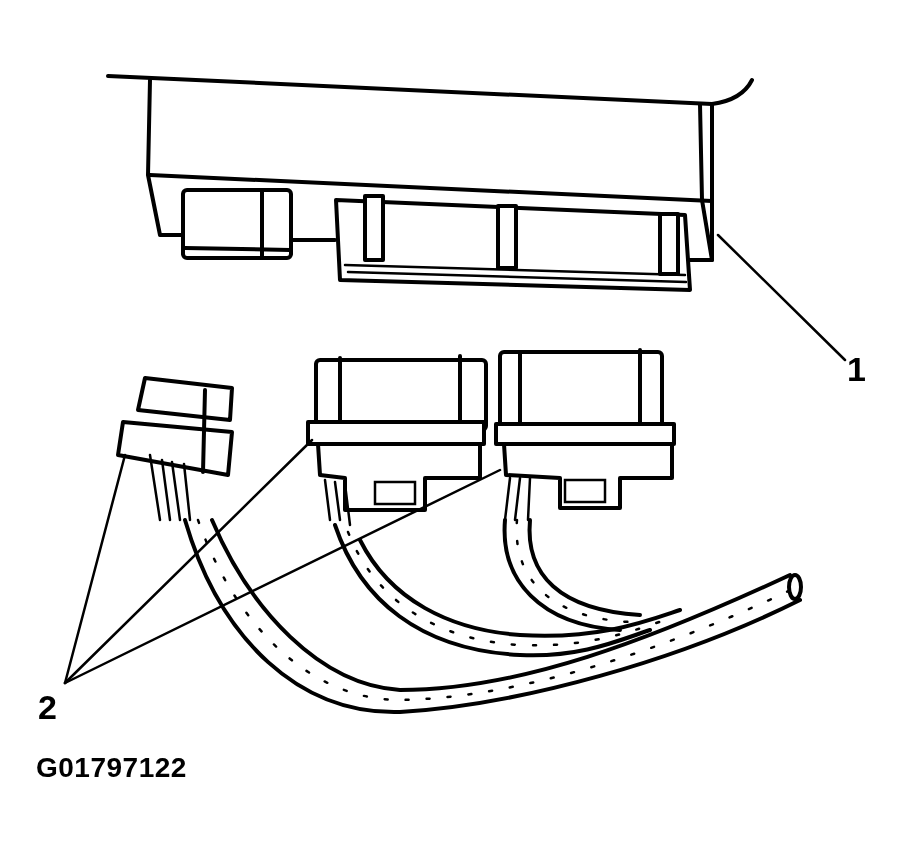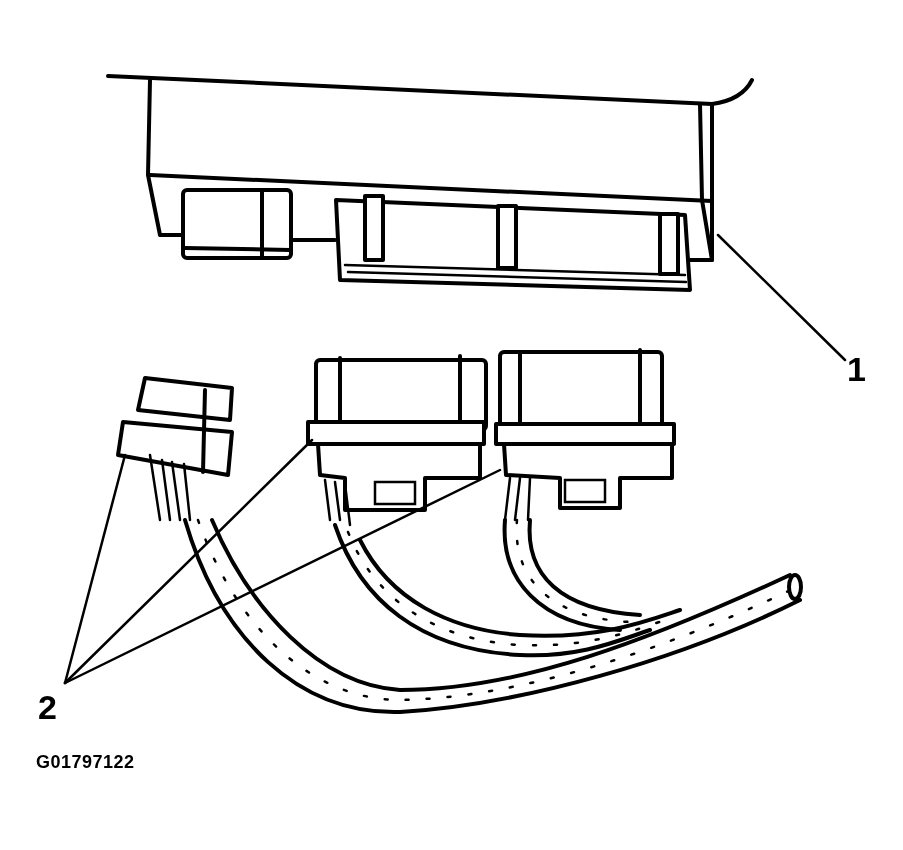--- a/index.html
+++ b/index.html
@@ -2,21 +2,21 @@
 <html><head>
 <meta charset="utf-8">
 <style>
   html, body { margin: 0; padding: 0; background: #ffffff; }
   body { width: 903px; height: 850px; position: relative; overflow: hidden; font-family: "Liberation Sans", sans-serif; }
   svg { position: absolute; left: 0; top: 0; }
   .ln { fill: none; stroke: #000; stroke-width: 4; stroke-linejoin: round; stroke-linecap: round; }
   .lt { fill: none; stroke: #000; stroke-width: 2.5; stroke-linecap: round; }
   .fill { fill: #fff; stroke: #000; stroke-width: 4; stroke-linejoin: round; }
   .callout { position: absolute; font-weight: bold; font-size: 34px; color: #000; }
-  .figid { position: absolute; left: 36px; top: 752px; font-size: 18px; font-weight: bold; color: #000; letter-spacing: 0.5px; }
+  .figid { position: absolute; left: 36px; top: 752px; font-size: 28px; font-weight: bold; color: #000; letter-spacing: 0.5px; }
 </style>
 </head>
 <body>
 
 <svg width="903" height="850" viewBox="0 0 903 850">
 
   <g>
     <path class="ln" d="M108 76 L712 104 Q742 100 752 80"></path>
     <path class="ln" d="M150 80 L148 175 L160 235 L183 235"></path>
     <path class="ln" d="M150 175 L712 201"></path>

